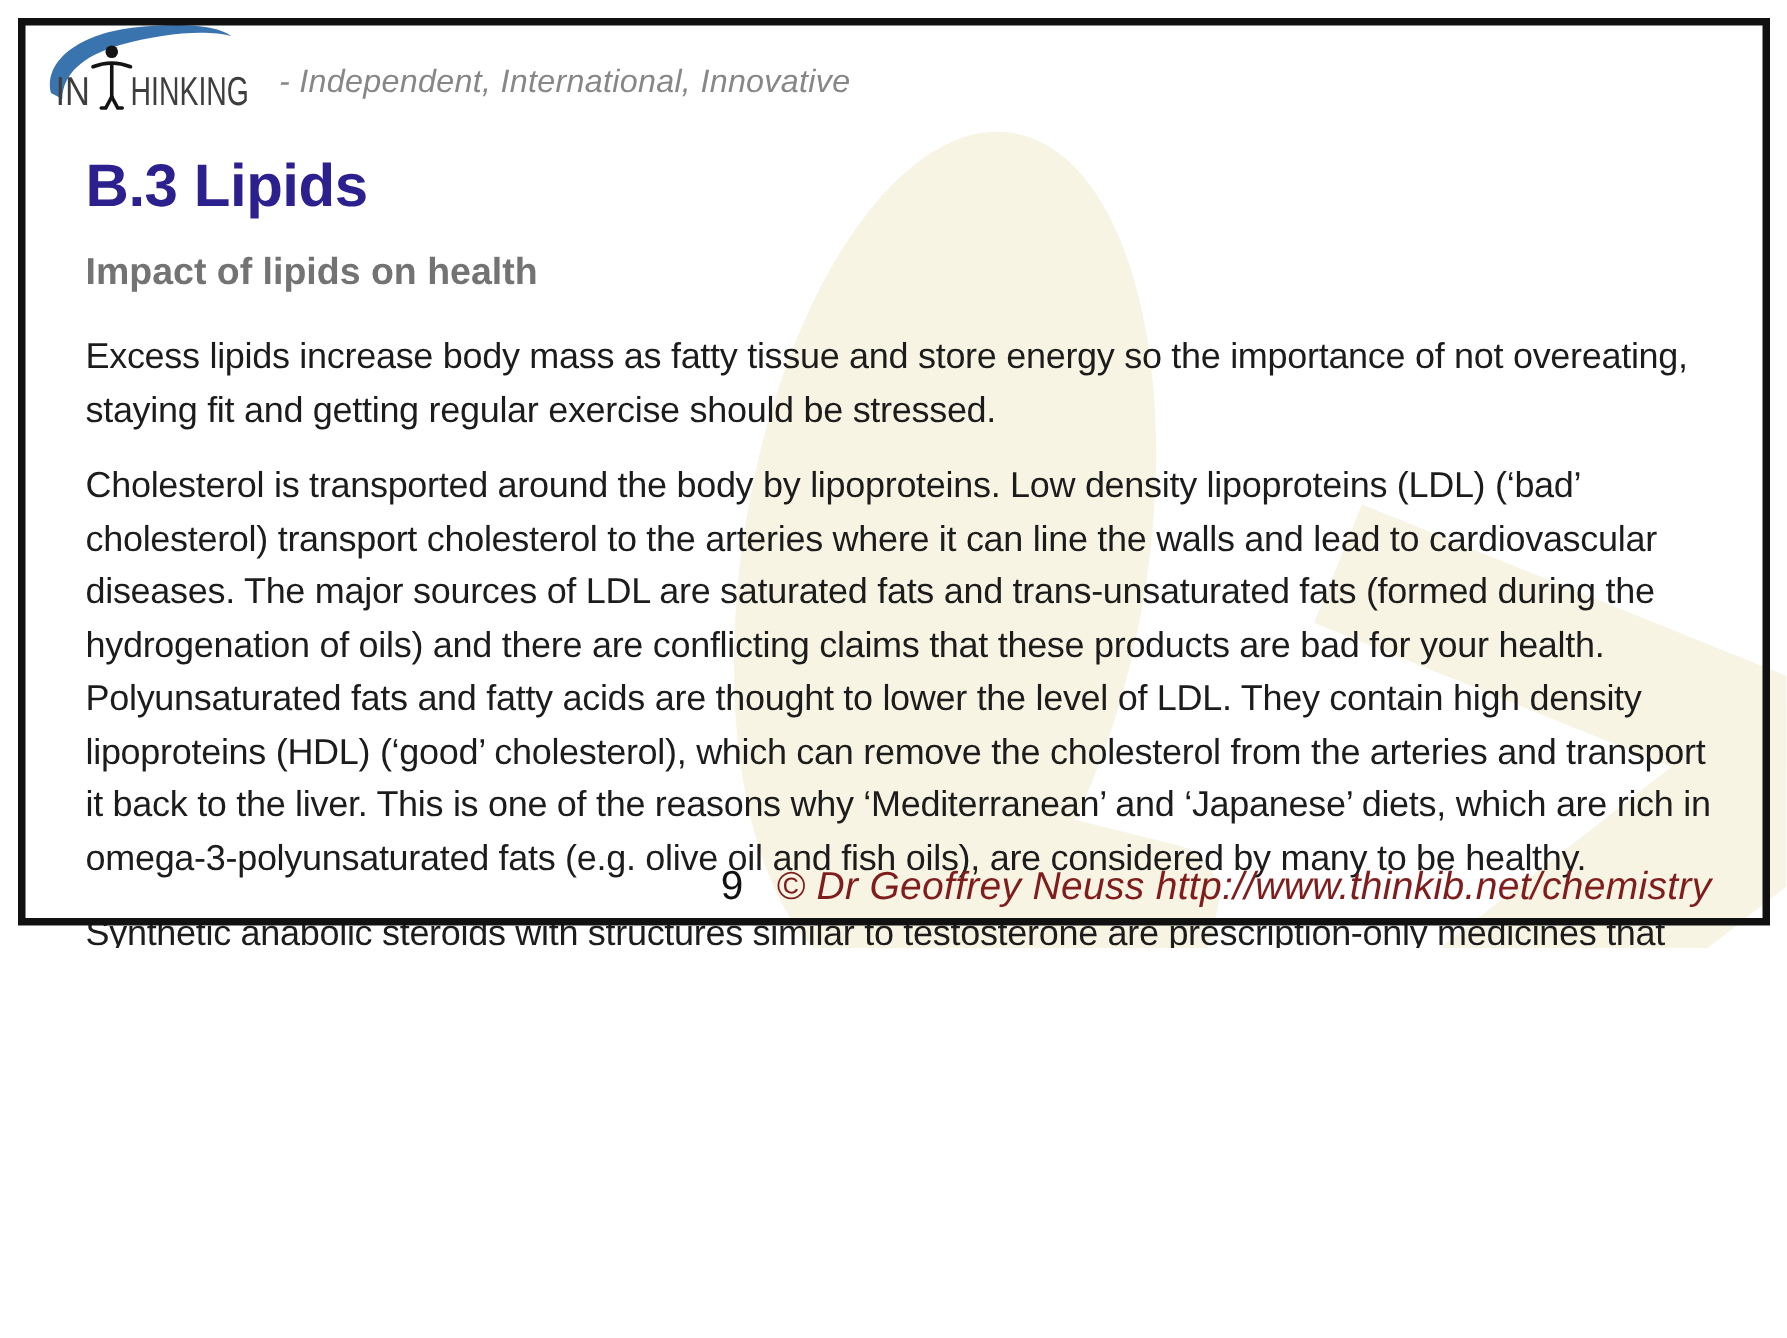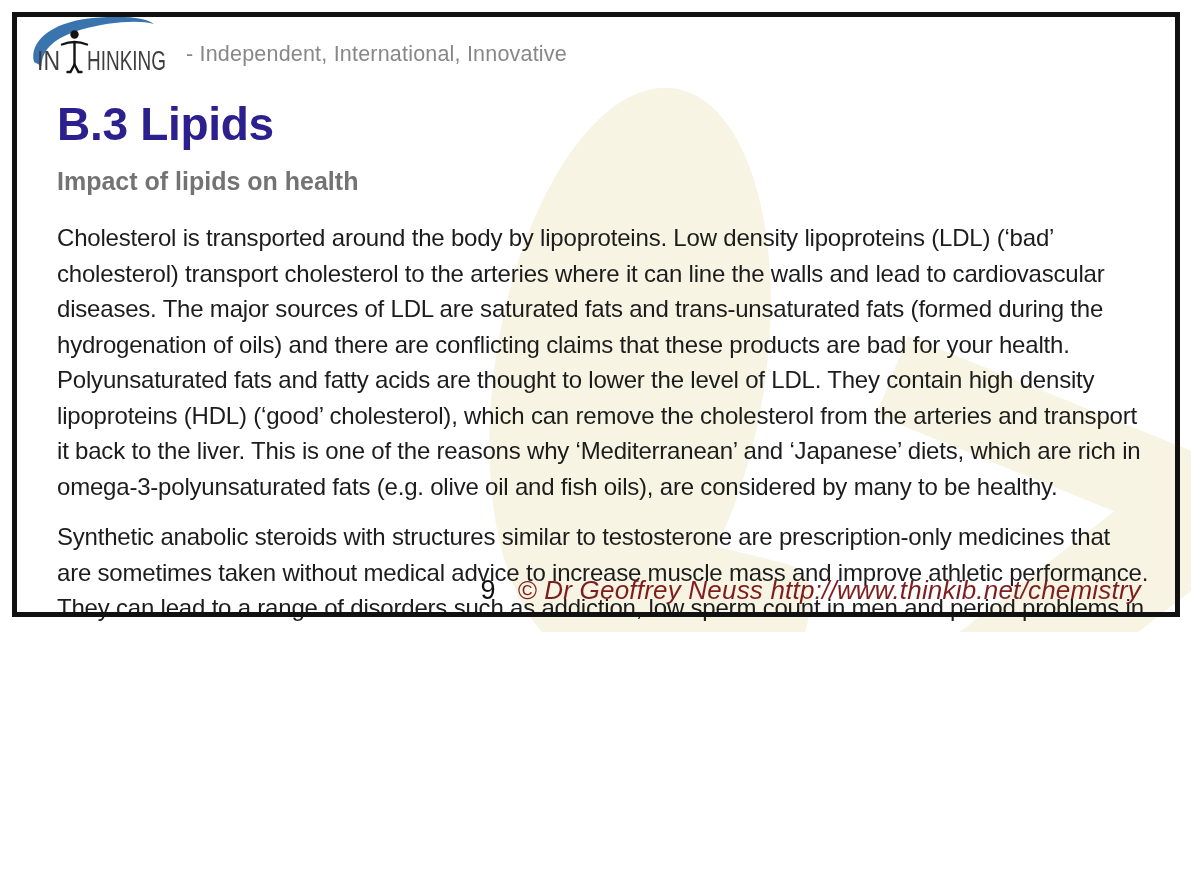--- a/index.html
+++ b/index.html
@@ -20,31 +20,31 @@
   
   .wm{position:absolute;background:#f7f4e3;z-index:0;}
   .wm-ellipse{left:495px;top:85px;width:270px;height:575px;border-radius:50%;transform:rotate(9deg);}
   .wm-band1{left:880px;top:395px;width:330px;height:85px;transform:rotate(22deg);}
   .wm-band2{left:930px;top:545px;width:320px;height:110px;transform:rotate(-38deg);}
   .wm-column{left:598px;top:545px;width:185px;height:330px;border-radius:36px;transform:rotate(14deg);}
   
   .logo-svg{position:absolute;left:28px;top:14px;z-index:2;}
   .tagline{
     position:absolute;left:186px;top:42px;z-index:2;
-    font-size:21.5px;color:#878787;
+    font-size:21.5px;font-style:italic;color:#878787;
     letter-spacing:0.2px;white-space:nowrap;text-align:right;
   }
   
   .content{
     position:absolute;left:57px;top:102px;width:1093px;z-index:1;
     color:#1a1a1a;
   }
   .content h1{
     margin:0 0 20px 0;
-    font-size:46px;line-height:44px;font-weight:bold;
+    font-size:40px;line-height:44px;font-weight:bold;
     color:#2b208d;letter-spacing:-0.3px;
   }
   .content h2{
     margin:0 0 24px 0;
     font-size:25px;line-height:30px;font-weight:bold;color:#737373;
   }
   .content p{
     margin:0 0 15px 0;
     font-size:24px;line-height:35.5px;
     letter-spacing:-0.2px;
@@ -84,20 +84,21 @@
       <path d="M 46.5 50.5 L 42.5 58 L 39.5 58"></path>
       <path d="M 46.5 50.5 L 50.5 58 L 53.5 58"></path>
     </g>
   </svg>
 
   <div class="tagline">- Independent, International, Innovative</div>
 
   <div class="content">
     <h1>B.3 Lipids</h1>
     <h2>Impact of lipids on health</h2>
+    <p>Excess lipids increase body mass as fatty tissue and store energy so the importance of not overeating, staying fit and getting regular exercise should be stressed.</p>
     <p>Cholesterol is transported around the body by lipoproteins. Low density lipoproteins (LDL) (‘bad’ cholesterol) transport cholesterol to the arteries where it can line the walls and lead to cardiovascular diseases. The major sources of LDL are saturated fats and trans-unsaturated fats (formed during the hydrogenation of oils) and there are conflicting claims that these products are bad for your health. Polyunsaturated fats and fatty acids are thought to lower the level of LDL. They contain high density lipoproteins (HDL) (‘good’ cholesterol), which can remove the cholesterol from the arteries and transport it back to the liver. This is one of the reasons why ‘Mediterranean’ and ‘Japanese’ diets, which are rich in omega-3-polyunsaturated fats (e.g. olive oil and fish oils), are considered by many to be healthy.</p>
     <p>Synthetic anabolic steroids with structures similar to testosterone are prescription-only medicines that are sometimes taken without medical advice to increase muscle mass and improve athletic performance. They can lead to a range of disorders such as addiction, low sperm count in men and period problems in women, high blood pressure and heart disease.</p>
   </div>
 
   <div class="footer">
     <span class="page-number">9</span>
     <span class="copyright">© Dr Geoffrey Neuss http://www.thinkib.net/chemistry</span>
   </div>
 
 </div>

